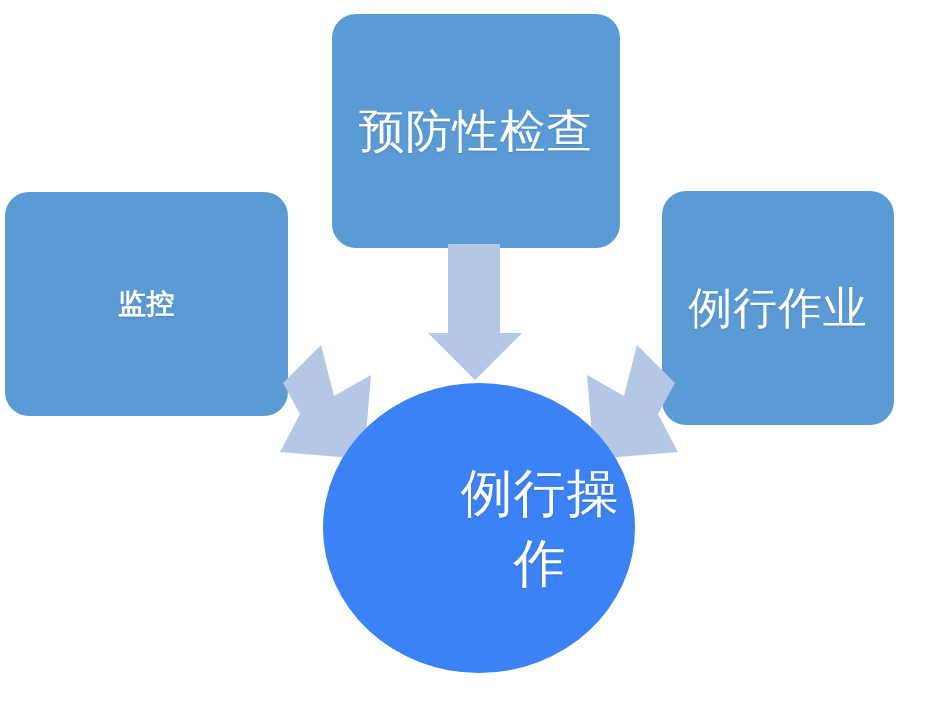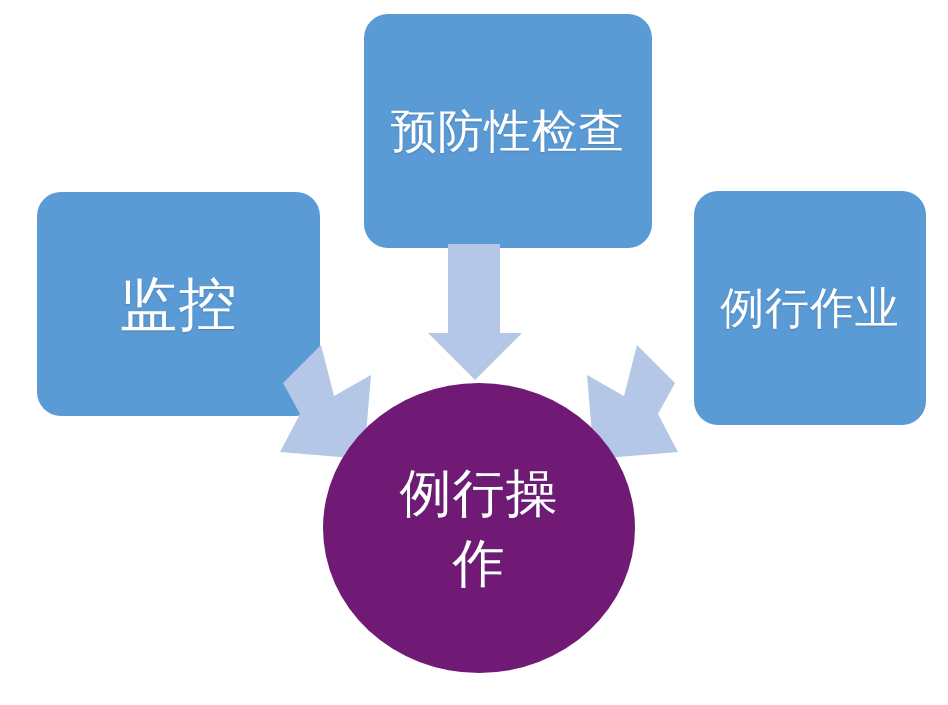--- a/index.html
+++ b/index.html
@@ -18,48 +18,47 @@
     overflow: hidden;
   }
   .node-box {
     position: absolute;
     background: #5B9BD5;
     border-radius: 24px;
     display: flex;
     align-items: center;
     justify-content: center;
     box-sizing: border-box;
-    margin-left: 32px;
   }
   .node-circle {
     position: absolute;
-    background: #701a75;
+    background: #3b82f6;
     border-radius: 50%;
     display: flex;
     align-items: center;
-    justify-content: center;
+    justify-content: flex-end;
     box-sizing: border-box;
     z-index: 3;
   }
   .node-label {
     color: #ffffff;
     font-family: "DejaVu Serif", "Liberation Serif", serif;
     font-weight: 400;
     letter-spacing: 0.02em;
     text-align: center;
     line-height: 1.22;
     text-shadow: 0 1px 2px rgba(40,80,120,0.30);
     -webkit-font-smoothing: antialiased;
     user-select: none;
   }
   #box-top { left: 332px; top: 14px; width: 288px; height: 234px; }
   #box-top .node-label { font-size: 46px; }
 
   #box-left { left: 5px; top: 192px; width: 283px; height: 224px; }
-  #box-left .node-label { font-size: 58px; }
+  #box-left .node-label { font-size: 28px; font-weight: bold; }
 
   #box-right { left: 662px; top: 191px; width: 232px; height: 234px; }
   #box-right .node-label { font-size: 44px; }
 
   #circle-center { left: 323px; top: 383px; width: 312px; height: 290px; }
   #circle-center .node-label {
     font-size: 52px;
     width: 190px;
     line-height: 1.35;
   }

